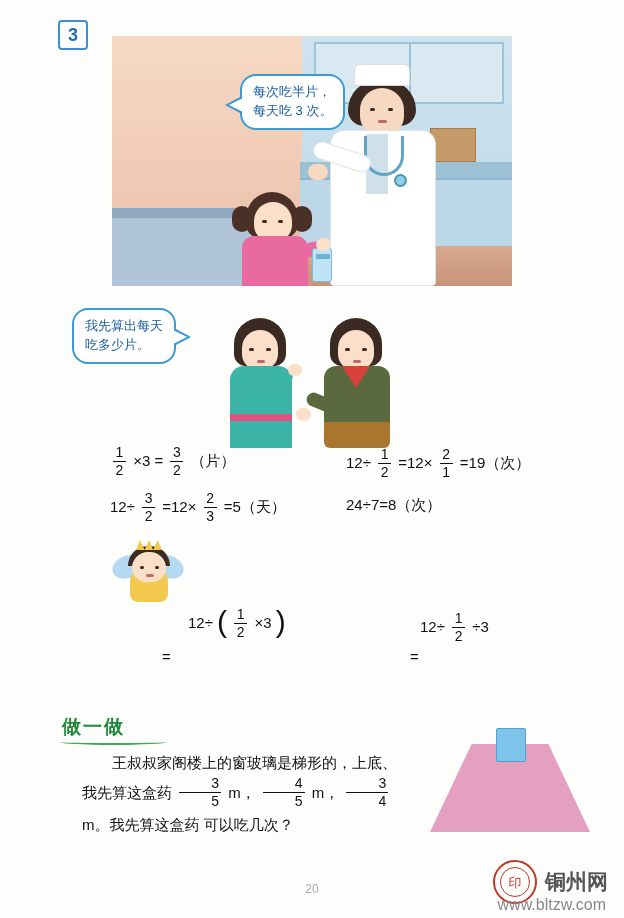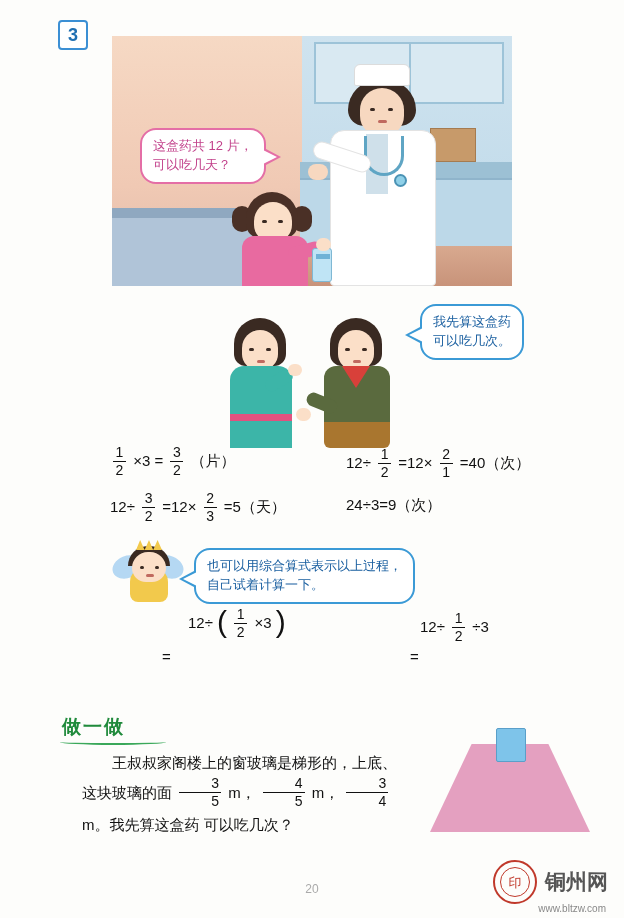--- a/index.html
+++ b/index.html
@@ -239,21 +239,21 @@
     display:flex; align-items:center; justify-content:center;
   }
   .seal:after{
     content:""; position:absolute; left:5px; top:5px; right:5px; bottom:5px;
     border:1px solid #c0392b; border-radius:50%;
   }
   .seal .glyph{ color:#c0392b; font-size:13px; line-height:1; }
   .mark-text{ color:#555; font-size:21px; font-weight:bold; }
   .url{
     position:absolute; right:18px; bottom:4px;
-    color:#888; font-size:10px;
+    color:#888; font-size:16px;
   }
   .page-num{
     position:absolute; left:50%; bottom:22px; transform:translateX(-50%);
     color:#aaa; font-size:12px;
   }
 </style>
 </head>
 <body>
 
 <div class="page">
@@ -291,22 +291,22 @@
       <div class="gs-face"></div>
       <div class="gs-eye l"></div>
       <div class="gs-eye r"></div>
       <div class="gs-body"></div>
       <div class="gs-arm"></div>
       <div class="medbox"></div>
       <div class="gs-hand"></div>
     </div>
   </div>
 
-  <div class="bubble pink tail-r" id="bubble-girl">这盒药共 12 片，
-可以吃几天？</div>
+  <div class="bubble tail-l" id="bubble-doctor">每次吃半片，
+每天吃 3 次。</div>
 
   <div class="kids">
     <div class="kid girl">
       <div class="k-hair"></div>
       <div class="k-face"></div>
       <div class="k-eye l"></div>
       <div class="k-eye r"></div>
       <div class="k-mouth"></div>
       <div class="k-body"></div>
       <div class="k-belt"></div>
@@ -320,22 +320,22 @@
       <div class="k-eye r"></div>
       <div class="k-mouth"></div>
       <div class="k-body"></div>
       <div class="k-scarf"></div>
       <div class="k-pants"></div>
       <div class="k-arm"></div>
       <div class="k-hand"></div>
     </div>
   </div>
 
-  <div class="bubble tail-l" id="bubble-right">我先算这盒药
-可以吃几次。</div>
+  <div class="bubble tail-r" id="bubble-left">我先算出每天
+吃多少片。</div>
 
   <div class="expr" id="expr-l1">
     <span class="frac">
       <span class="n">1</span>
       <span class="bar"></span>
       <span class="d">2</span>
     </span>
     <span>×3 =</span>
     <span class="frac">
       <span class="n">3</span>
@@ -367,38 +367,36 @@
       <span class="n">1</span>
       <span class="bar"></span>
       <span class="d">2</span>
     </span>
     <span>=12×</span>
     <span class="frac">
       <span class="n">2</span>
       <span class="bar"></span>
       <span class="d">1</span>
     </span>
-    <span>=40（次）</span>
-  </div>
-
-  <div class="expr" id="expr-r2">24÷3=9（次）</div>
+    <span>=19（次）</span>
+  </div>
+
+  <div class="expr" id="expr-r2">24÷7=8（次）</div>
 
   <div class="fairy">
     <div class="f-wing l"></div>
     <div class="f-wing r"></div>
     <div class="f-body"></div>
     <div class="f-hair"></div>
     <div class="f-crown"></div>
     <div class="f-face"></div>
     <div class="f-eye l"></div>
     <div class="f-eye r"></div>
     <div class="f-mouth"></div>
   </div>
-  <div class="bubble tail-l" id="bubble-fairy">也可以用综合算式表示以上过程，
-自己试着计算一下。</div>
 
   <div class="expr" id="expr-c1">
     <span>12÷</span>
     <span class="paren">(</span>
     <span class="frac">
       <span class="n">1</span>
       <span class="bar"></span>
       <span class="d">2</span>
     </span>
     <span>×3</span>
@@ -418,21 +416,21 @@
   <div class="expr" id="eq-l">=</div>
   <div class="expr" id="eq-r">=</div>
 
   <div class="section-title">
     <span>做一做</span>
     <span class="underline"></span>
   </div>
 
   <div class="body-text">
     <span>王叔叔家阁楼上的窗玻璃是梯形的，上底、</span>
-    <span>这块玻璃的面</span>
+    <span>我先算这盒药</span>
     <span class="frac">
       <span class="n">3</span>
       <span class="bar"></span>
       <span class="d">5</span>
     </span>
     <span> m，</span>
     <span class="frac">
       <span class="n">4</span>
       <span class="bar"></span>
       <span class="d">5</span>

